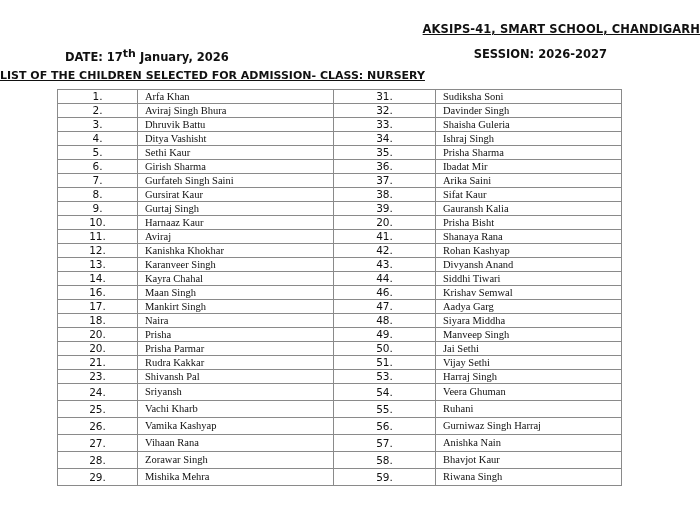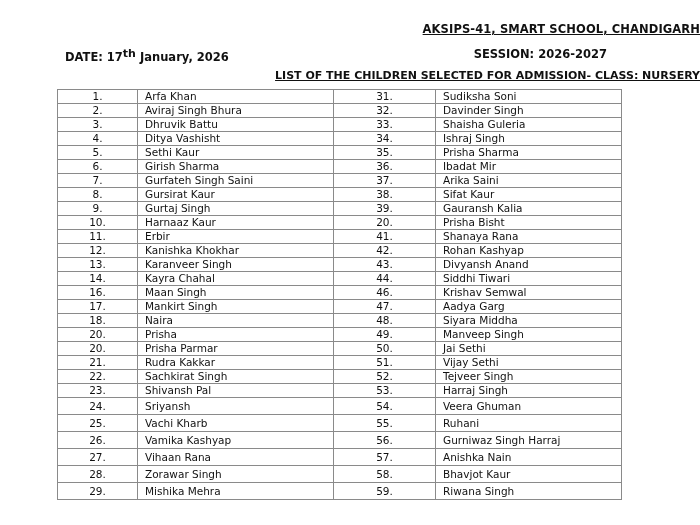--- a/index.html
+++ b/index.html
@@ -42,21 +42,21 @@
       right: 93px;
       top: 47px;
       font-weight: bold;
       font-size: 11.5px;
     }
     .subtitle {
       position: absolute;
       left: 0;
       width: 700px;
       top: 69px;
-      text-align: right;
+      text-align: left;
       font-weight: bold;
       font-size: 11px;
       text-decoration: underline;
     }
     table.list {
       position: absolute;
       left: 57px;
       top: 89px;
       width: 564px;
       border-collapse: collapse;
@@ -74,20 +74,21 @@
     table.list tr.tall td {
       height: 16px;
       line-height: 16px;
       margin-top: 11px;
     }
     td.num {
       text-align: center;
     }
     td.name {
       padding-left: 7px !important;
+      font-family: Liberation Serif, serif;
     }
     col.c1 { width: 80px; }
     col.c2 { width: 196px; }
     col.c3 { width: 102px; }
     col.c4 { width: 186px; }
   </style>
 </head>
 <body>
 
 <div class="title">AKSIPS-41, SMART SCHOOL, CHANDIGARH</div>
@@ -161,21 +162,21 @@
         <td class="name">Gauransh Kalia</td>
       </tr>
       <tr>
         <td class="num">10.</td>
         <td class="name">Harnaaz Kaur</td>
         <td class="num">20.</td>
         <td class="name">Prisha Bisht</td>
       </tr>
       <tr>
         <td class="num">11.</td>
-        <td class="name">Erbir</td>
+        <td class="name">Aviraj</td>
         <td class="num">41.</td>
         <td class="name">Shanaya Rana</td>
       </tr>
       <tr>
         <td class="num">12.</td>
         <td class="name">Kanishka Khokhar</td>
         <td class="num">42.</td>
         <td class="name">Rohan Kashyap</td>
       </tr>
       <tr>
@@ -220,26 +221,20 @@
         <td class="num">50.</td>
         <td class="name">Jai Sethi</td>
       </tr>
       <tr>
         <td class="num">21.</td>
         <td class="name">Rudra Kakkar</td>
         <td class="num">51.</td>
         <td class="name">Vijay Sethi</td>
       </tr>
       <tr>
-        <td class="num">22.</td>
-        <td class="name">Sachkirat Singh</td>
-        <td class="num">52.</td>
-        <td class="name">Tejveer Singh</td>
-      </tr>
-      <tr>
         <td class="num">23.</td>
         <td class="name">Shivansh Pal</td>
         <td class="num">53.</td>
         <td class="name">Harraj Singh</td>
       </tr>
       <tr class="tall">
         <td class="num">24.</td>
         <td class="name">Sriyansh</td>
         <td class="num">54.</td>
         <td class="name">Veera Ghuman</td>

